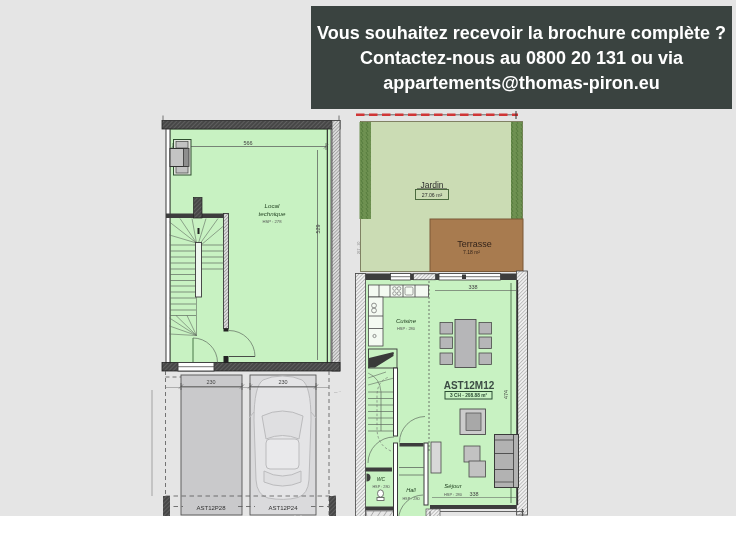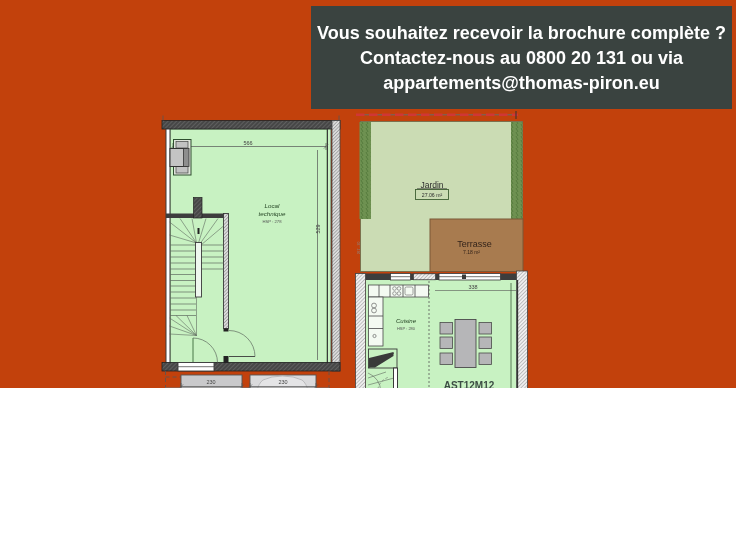--- a/index.html
+++ b/index.html
@@ -1,16 +1,16 @@
 <!DOCTYPE html>
 <html><head>
 <meta charset="utf-8">
 <style>
   html,body{margin:0;padding:0;background:#ffffff;}
-  #page{position:relative;width:736px;height:388px;background:#c2410c;overflow:hidden;font-family:"Liberation Sans",sans-serif;}
+  #page{position:relative;width:736px;height:516px;background:#e5e5e5;overflow:hidden;font-family:"Liberation Sans",sans-serif;}
   #banner{position:absolute;left:311px;top:6px;width:421px;height:103px;background:#3a4340;color:#ffffff;
     font-weight:bold;font-size:18px;text-align:center;line-height:25px;padding-top:15px;box-sizing:border-box;white-space:nowrap;}
   svg{position:absolute;left:0;top:0;}
 </style>
 </head>
 <body>
 <div id="page">
 
 <div id="banner">Vous souhaitez recevoir la brochure complète ?<br>Contactez-nous au 0800 20 131 ou via<br>appartements@thomas-piron.eu</div>
 <svg width="736" height="552" viewBox="0 0 736 552">

